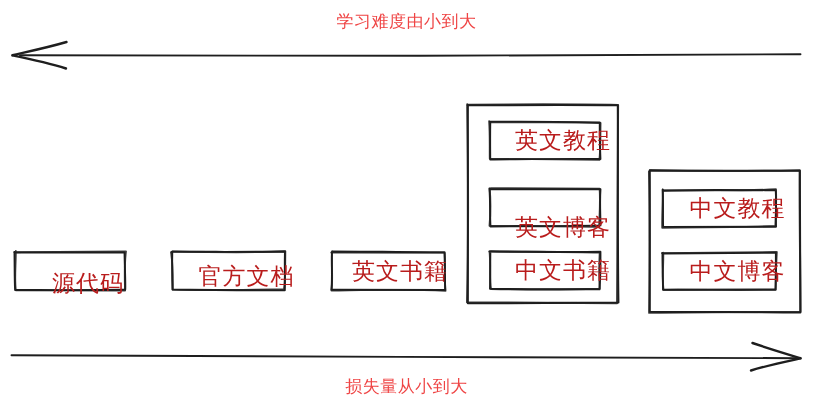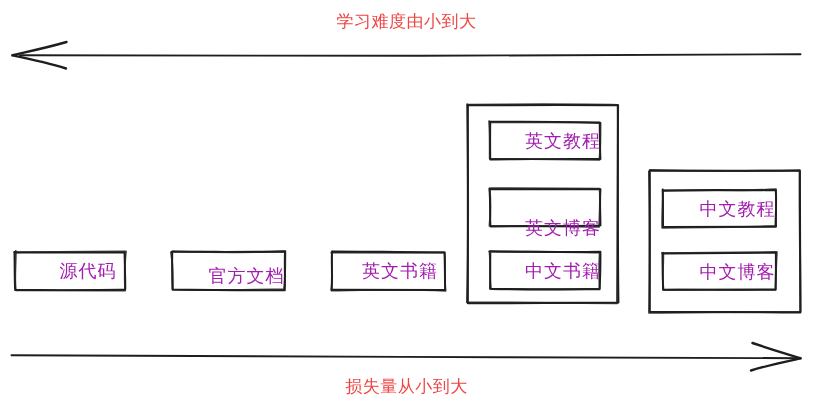--- a/index.html
+++ b/index.html
@@ -33,24 +33,24 @@
   }
   #top-axis-label { top: 10px; left: 0; }
   #bottom-axis-label { top: 375px; left: 0; text-align: center; }
 
   .node-box {
     position: absolute;
     box-sizing: border-box;
     display: flex;
     align-items: center;
     justify-content: center;
-    font-size: 18px;
+    font-size: 23px;
     line-height: 1;
     letter-spacing: 1px;
-    color: #a21caf;
+    color: #b91c1c;
     background: transparent;
     white-space: nowrap;
     padding-left: 36px;
   }
 </style>
 </head>
 <body>
 
 <svg id="canvas" viewBox="0 0 813 414" xmlns="http://www.w3.org/2000/svg">
 
@@ -108,21 +108,21 @@
         <path d="M 661.9773339856795 253.10807620022462 C 703.1452749083647 252.63962856102154 742.1622753240226 252.2122436987209 776.8098140719769 251.97809206341216 C 776.0955857720401 265.89853527403994 775.5894642542983 278.59499563945354 775.6678960293178 289.7103744645603 C 741.139370283014 290.3664235385171 702.089332826485 289.61955493669814 663.4493156639858 289.8351094332276 C 661.9716197879807 278.0556251674461 663.4756842628915 265.394328141689 663.2770294992479 252.7761135616118" fill="none" stroke="#1e1e1e" stroke-width="1.9" stroke-linecap="round" stroke-linejoin="round" opacity="0.85"></path>
       </g>
     </g>
 </svg>
 
 <div class="axis-label" id="top-axis-label">学习难度由小到大</div>
 
 <div class="axis-label" id="bottom-axis-label">损失量从小到大</div>
 
 <div id="node-layer">
-    <div class="node-box" style="left: 15px; top: 252px; width: 110px; height: 38px;">源代码</div>
+    <div class="node-box" style="left: 15px; top: 264px; width: 110px; height: 38px;">源代码</div>
     <div class="node-box" style="left: 172px; top: 252px; width: 113px; height: 48px;">官方文档</div>
     <div class="node-box" style="left: 332px; top: 252px; width: 100px; height: 38px;">英文书籍</div>
     <div class="node-box" style="left: 490px; top: 122px; width: 110px; height: 37px;">英文教程</div>
     <div class="node-box" style="left: 490px; top: 189px; width: 110px; height: 37px; margin-top: 20px;">英文博客</div>
     <div class="node-box" style="left: 490px; top: 252px; width: 110px; height: 37px;">中文书籍</div>
     <div class="node-box" style="left: 663px; top: 190px; width: 113px; height: 37px; text-align: center;">中文教程</div>
     <div class="node-box" style="left: 663px; top: 253px; width: 113px; height: 37px;">中文博客</div>
   </div>
 
 </body></html>

